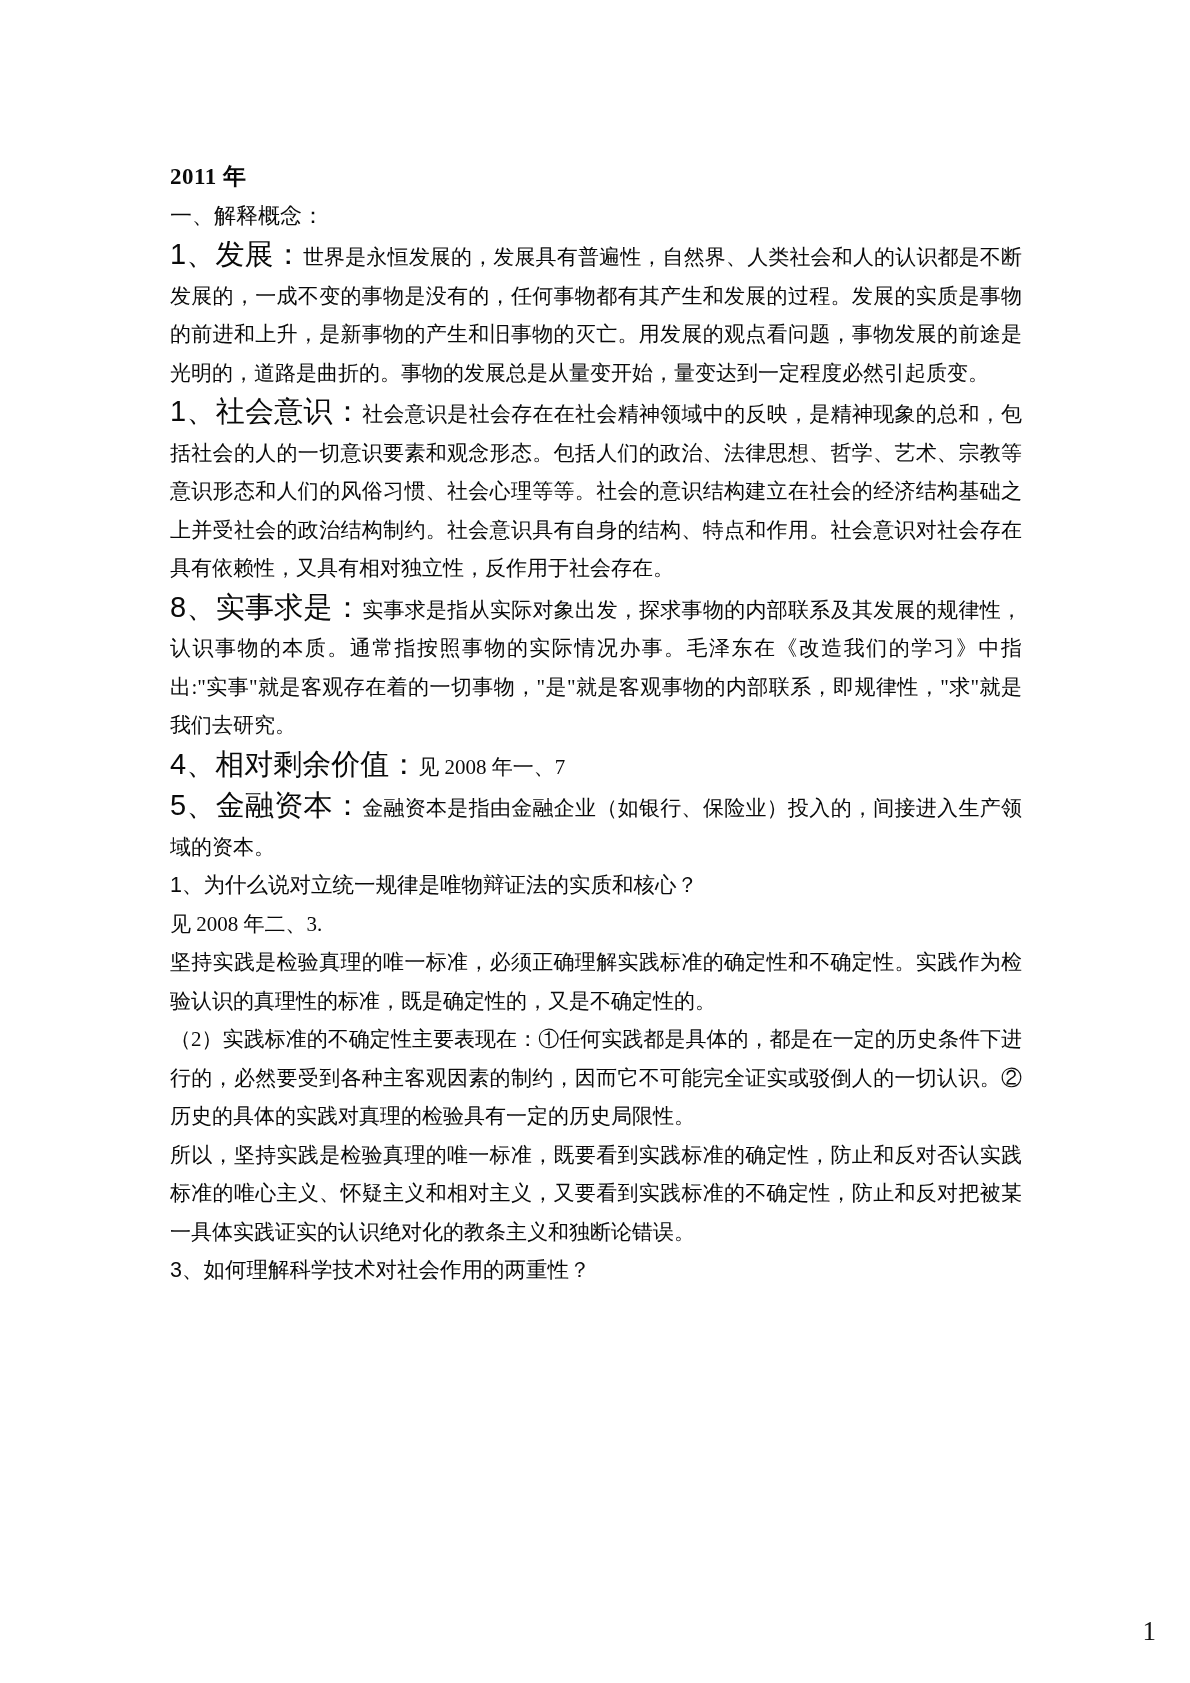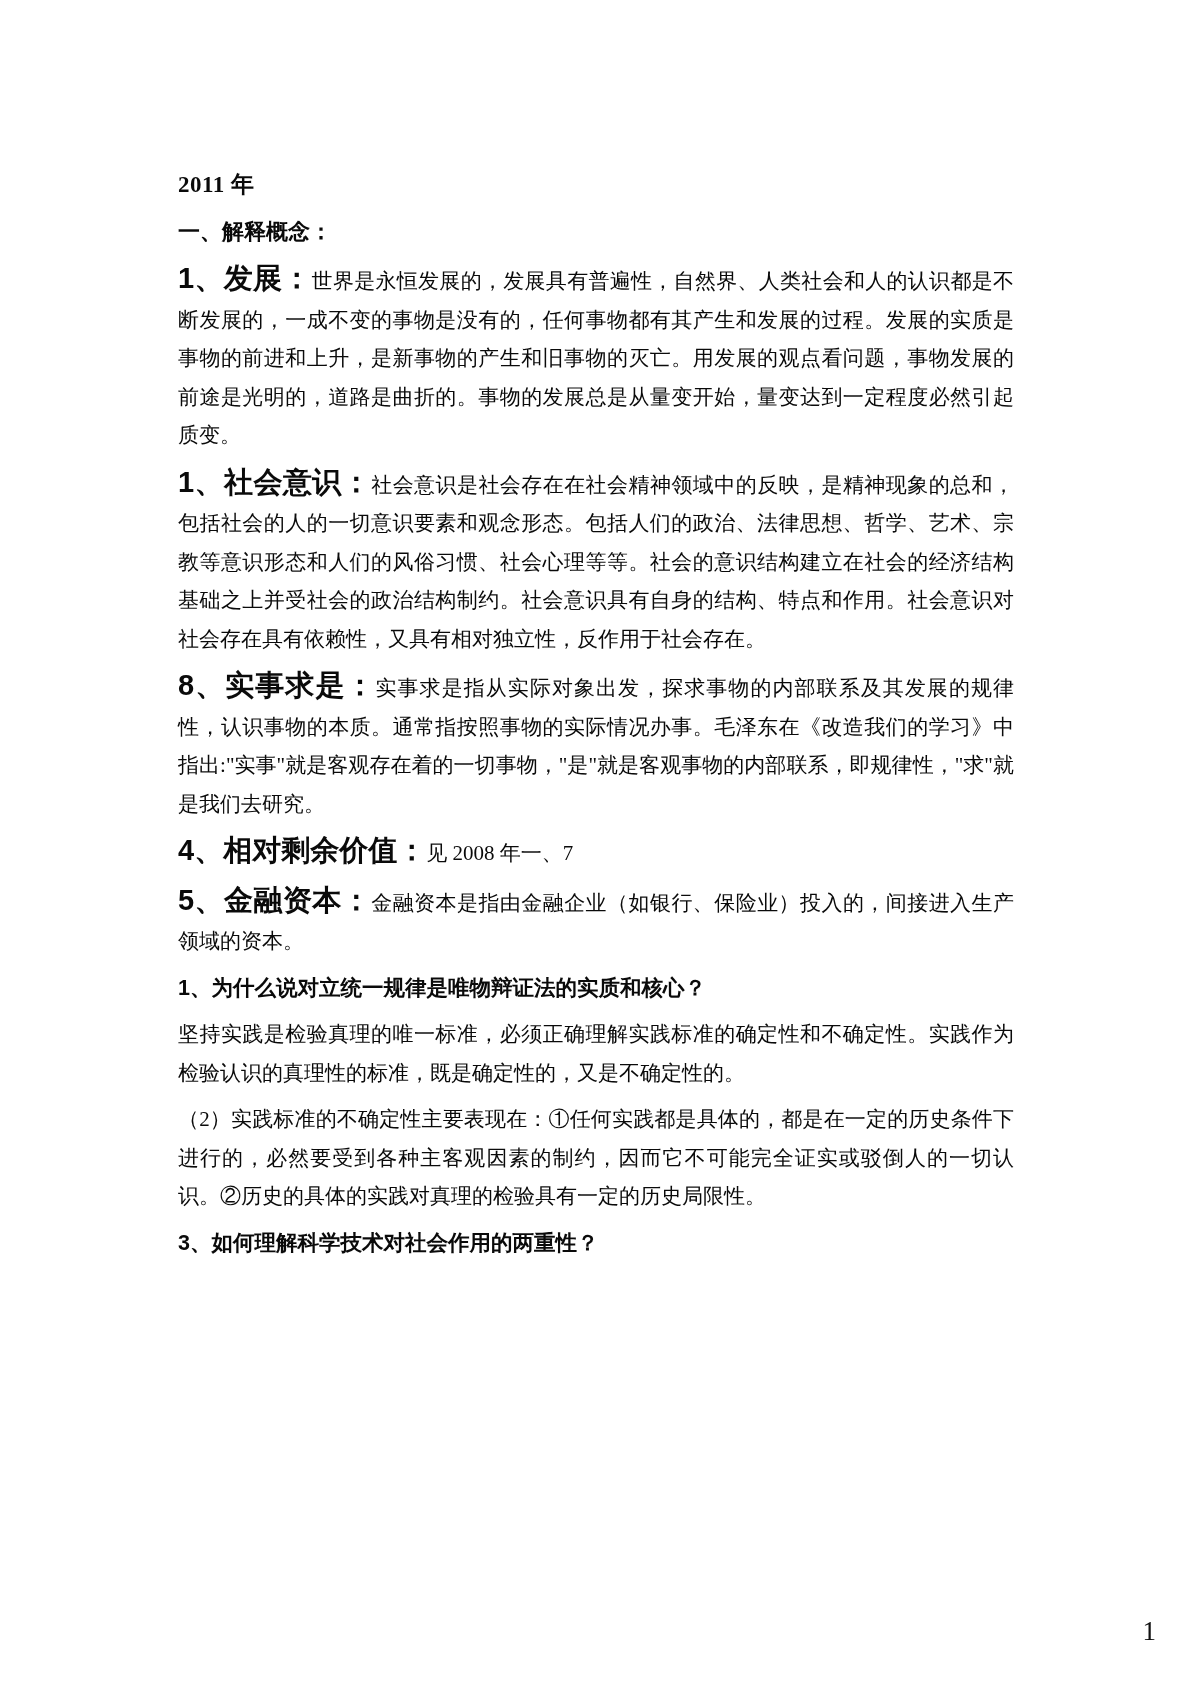--- a/index.html
+++ b/index.html
@@ -14,28 +14,28 @@
   }
   .content {
     position: absolute;
     left: 170px;
     top: 158px;
     width: 852px;
     font-size: 21px;
     line-height: 38.5px;
     text-align: justify;
   }
-  .content p { margin: 8px; }
+  .content p { margin: 0; }
   .title {
     font-weight: 700;
     font-size: 23px;
     letter-spacing: 0.5px;
   }
   .heading, .question, .b {
-    font-weight: 700;
+    font-weight: 400;
     font-family: "Liberation Sans", "DejaVu Sans", sans-serif;
   }
   .heading { font-size: 22px; }
   .question { font-size: 21.5px; }
   .b { font-size: 29px; }
   .page-number {
     position: absolute;
     right: 34px;
     bottom: 36px;
     font-size: 27px;
@@ -59,22 +59,24 @@
 
     <p class="para"><span class="b">8、实事求是：</span><span>实事求是指从实际对象出发，探求事物的内部联系及其发展的规律性，认识事物的本质。通常指按照事物的实际情况办事。毛泽东在《改造我们的学习》中指出:"实事"就是客观存在着的一切事物，"是"就是客观事物的内部联系，即规律性，"求"就是我们去研究。</span></p>
 
     <p class="para"><span class="b">4、相对剩余价值：</span><span>见 2008 年一、7</span></p>
 
     <p class="para"><span class="b">5、金融资本：</span><span>金融资本是指由金融企业（如银行、保险业）投入的，间接进入生产领域的资本。</span></p>
 
 
 
     <p class="question">1、为什么说对立统一规律是唯物辩证法的实质和核心？</p>
+    <p class="para">见 2008 年二、3.</p>
 
     <p class="para">坚持实践是检验真理的唯一标准，必须正确理解实践标准的确定性和不确定性。实践作为检验认识的真理性的标准，既是确定性的，又是不确定性的。</p>
     <p class="para">（2）实践标准的不确定性主要表现在：①任何实践都是具体的，都是在一定的历史条件下进行的，必然要受到各种主客观因素的制约，因而它不可能完全证实或驳倒人的一切认识。②历史的具体的实践对真理的检验具有一定的历史局限性。</p>
+    <p class="para">所以，坚持实践是检验真理的唯一标准，既要看到实践标准的确定性，防止和反对否认实践标准的唯心主义、怀疑主义和相对主义，又要看到实践标准的不确定性，防止和反对把被某一具体实践证实的认识绝对化的教条主义和独断论错误。</p>
 
     <p class="question">3、如何理解科学技术对社会作用的两重性？</p>
 
   </div>
 
   <div class="page-number">1</div>
 </div>
 
 </body></html>

